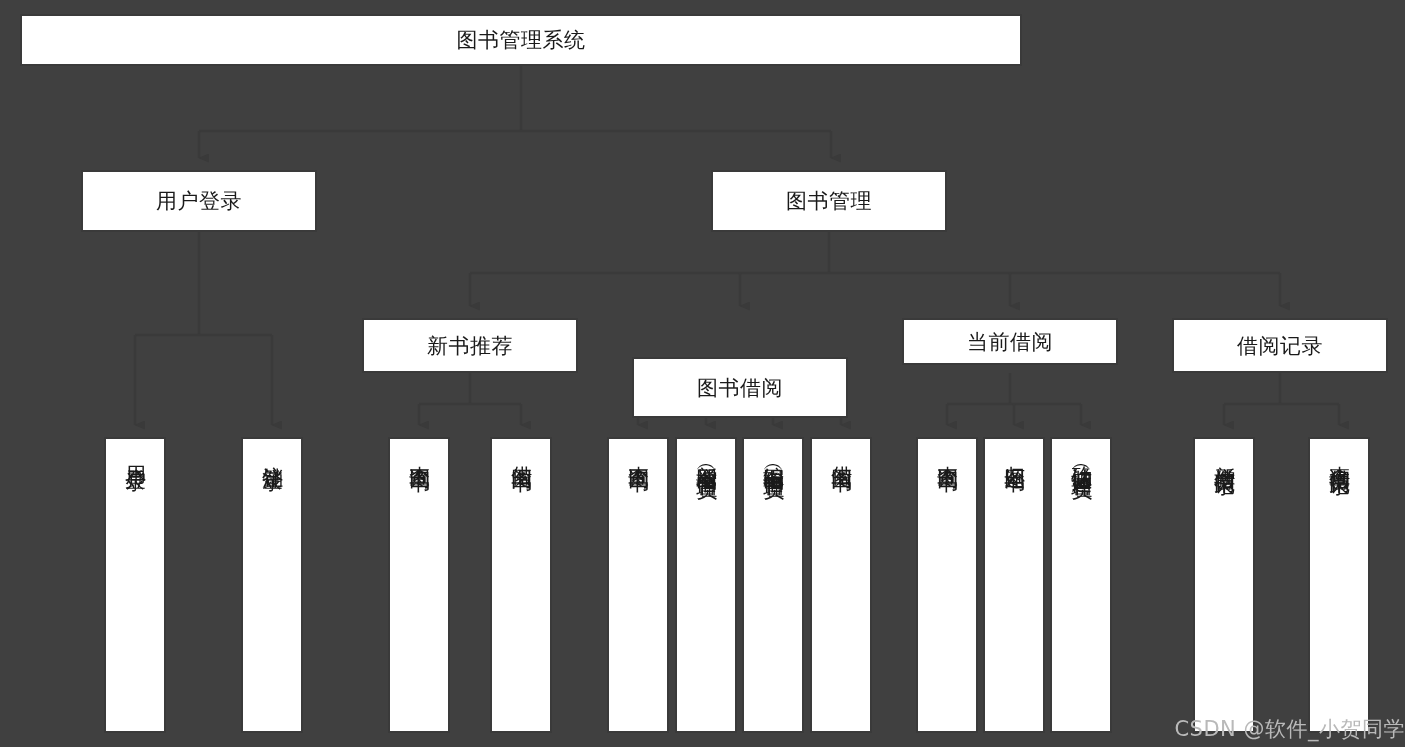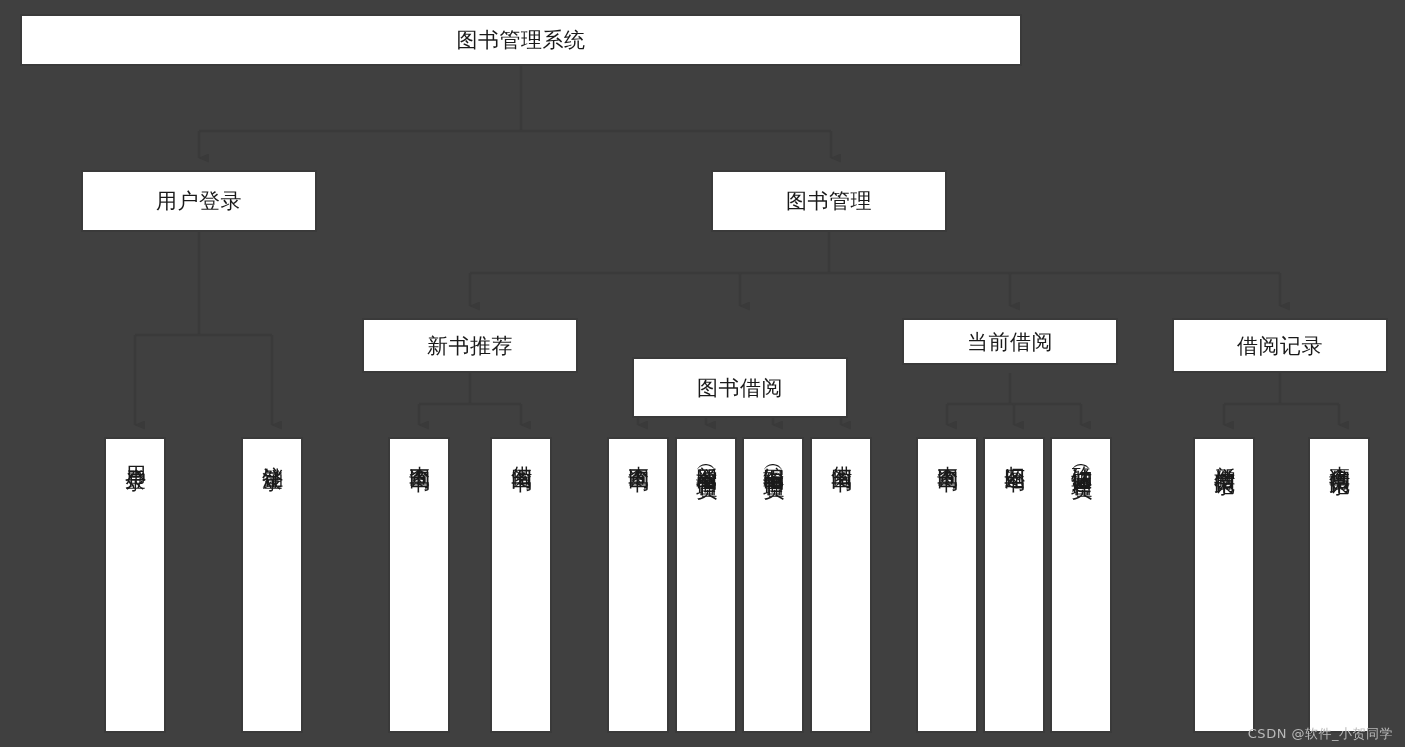--- a/index.html
+++ b/index.html
@@ -50,23 +50,23 @@
     writing-mode: vertical-rl;
     text-orientation: upright;
     font-size: 21px;
     line-height: 1.12;
     letter-spacing: 2px;
     color: #1a1a1a;
     white-space: nowrap;
   }
   .watermark {
     position: absolute;
-    right: 12px;
+    right: 0;
     bottom: 4px;
-    font-size: 13px;
+    font-size: 21px;
     color: #b9b9b9;
     letter-spacing: 0.5px;
     white-space: nowrap;
     pointer-events: none;
   }
 </style>
 </head>
 <body>
 
 <div id="diagram-root">

